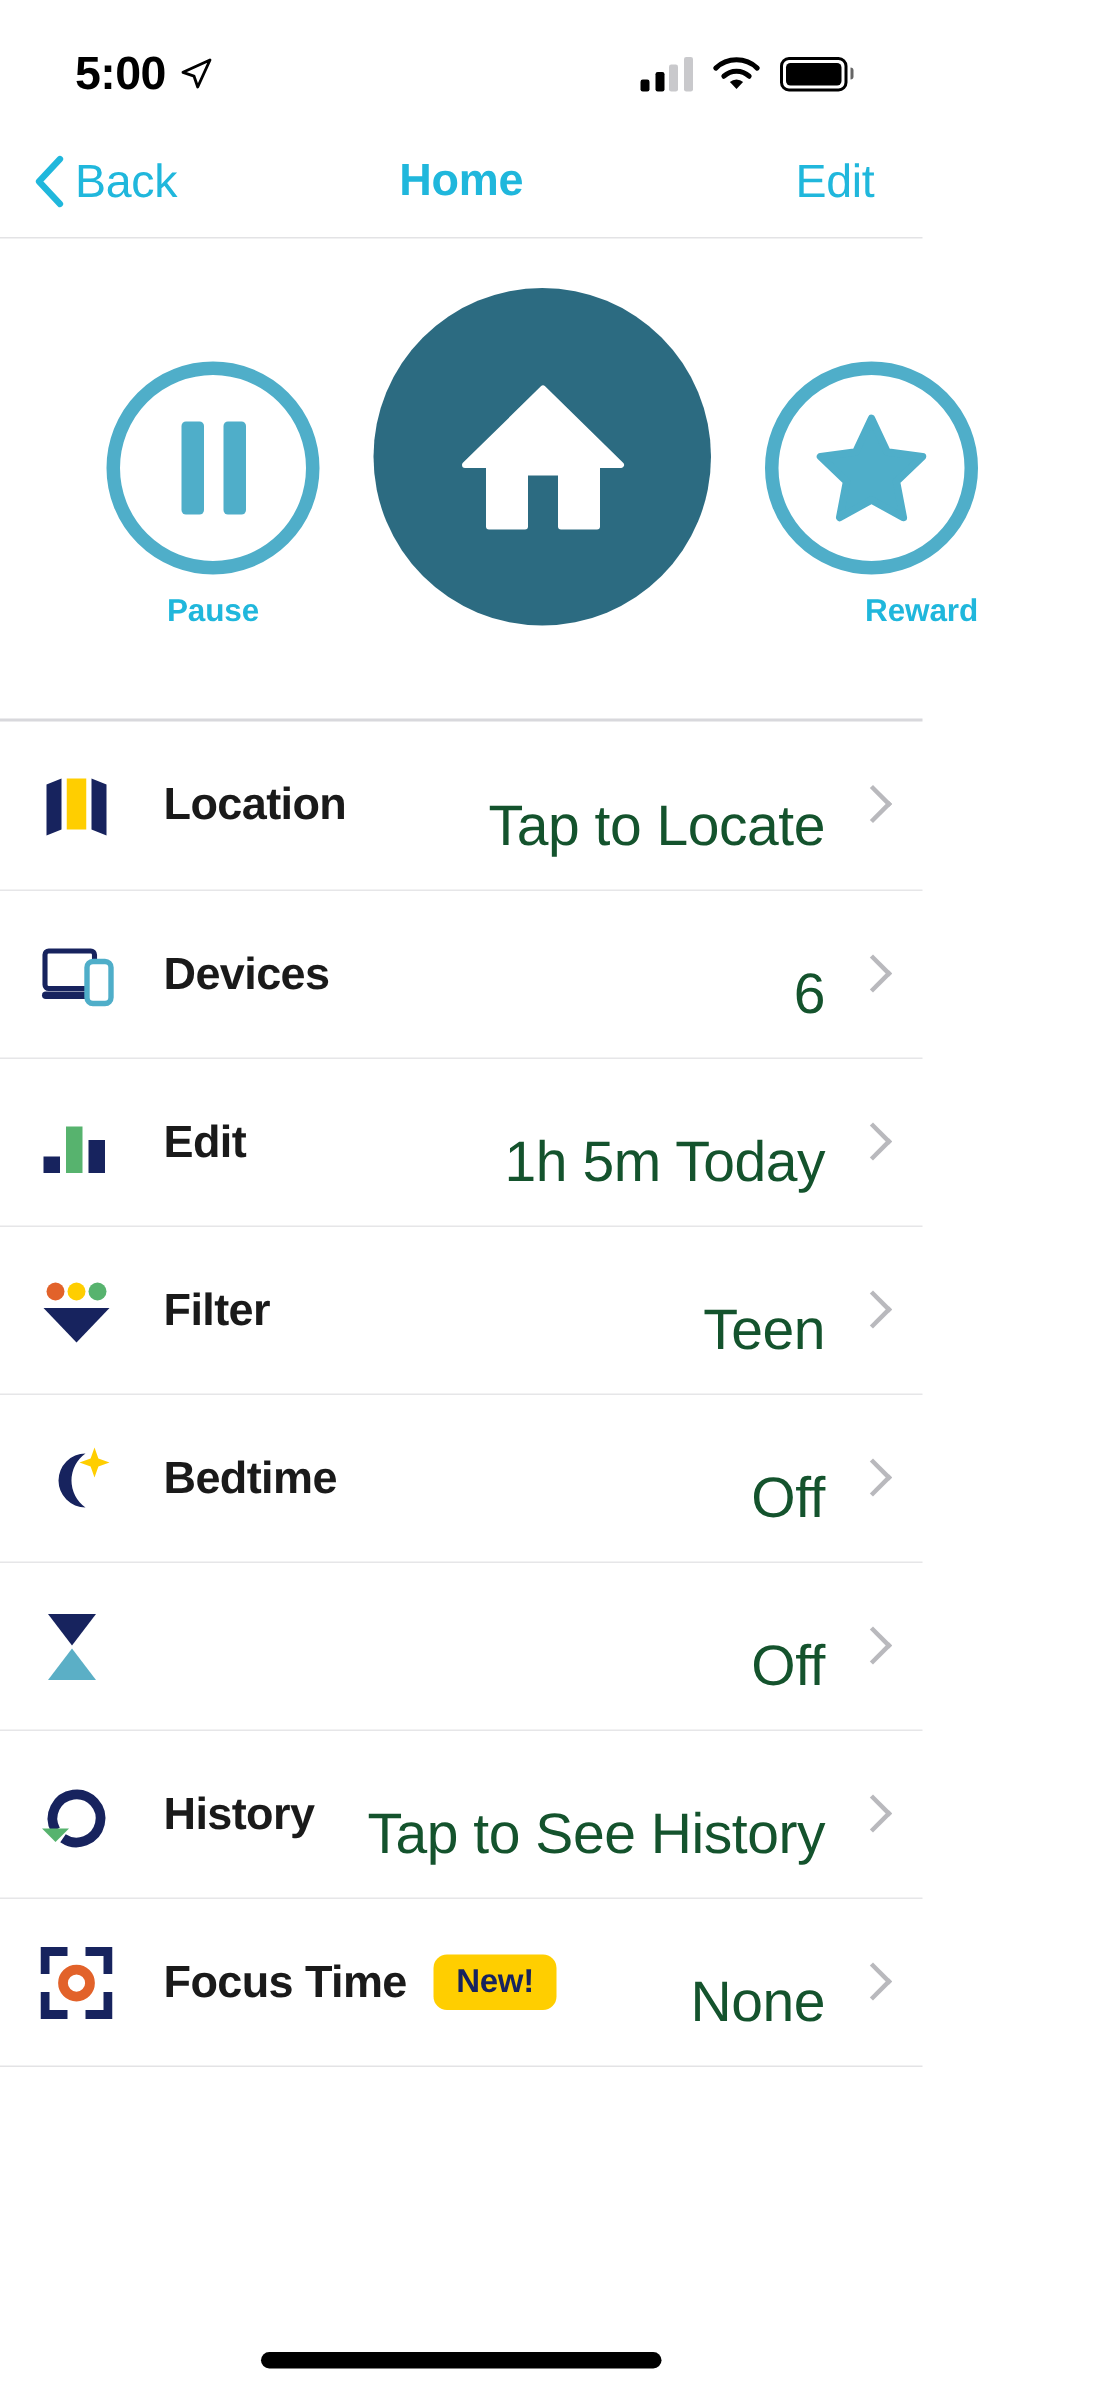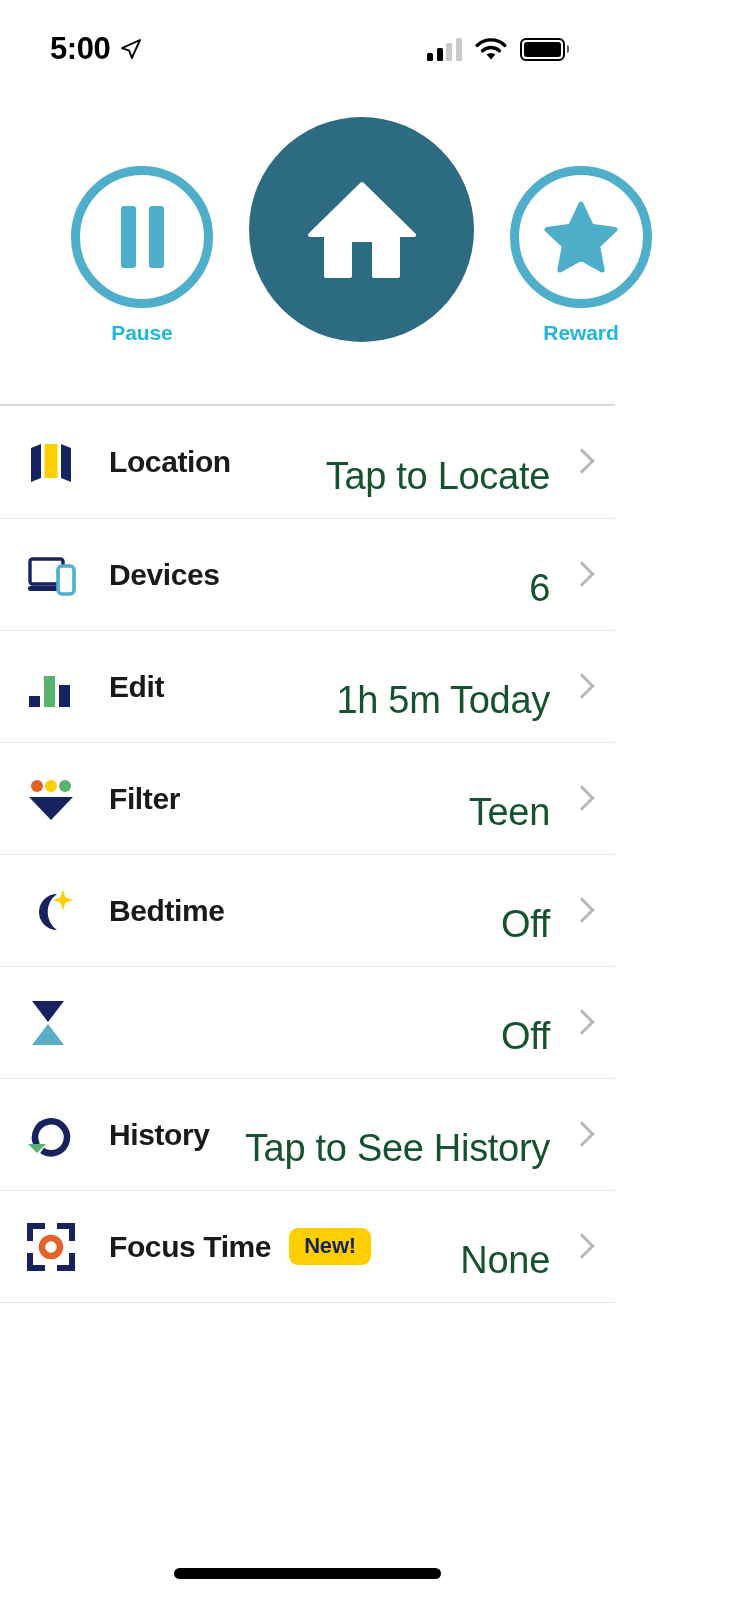--- a/index.html
+++ b/index.html
@@ -125,21 +125,21 @@
     justify-content: center;
   }
   .hero-label {
     margin-top: 13px;
     font-size: 21px;
     color: #20B7DC;
     letter-spacing: -0.1px;
     font-weight: bold;
   }
   .btn-pause { left: 71px; top: 82px; }
-  .btn-reward { left: 510px; top: 82px; }
+  .btn-reward { left: 510px; top: 82px; align-items: flex-end; }
 
   .pause-glyph { display: flex; gap: 13px; }
   .pause-glyph i {
     display: block;
     width: 15px; height: 62px;
     background: #4FAEC9;
     border-radius: 3px;
   }
 
   .btn-home {
@@ -251,20 +251,30 @@
       </svg>
       <span class="battery-wrap">
         <span class="battery">
             <span></span>
           </span>
         <span class="battery-nub"></span>
       </span>
     </div>
   </div>
 
+  <div class="nav-bar">
+    <div class="nav-back">
+      <svg width="22" height="38" viewBox="0 0 22 38">
+        <path d="M18 4 L4 19 L18 34" fill="none" stroke="#20B7DC" stroke-width="4.2" stroke-linecap="round" stroke-linejoin="round"></path>
+      </svg>
+      <span class="nav-back-label">Back</span>
+    </div>
+    <div class="nav-title">Home</div>
+    <div class="nav-edit">Edit</div>
+  </div>
 
   <div class="hero">
 
     <div class="hero-btn btn-pause">
       <div class="hero-side-circle">
         <span class="pause-glyph">
             <i></i>
             <i></i>
           </span>
       </div>

